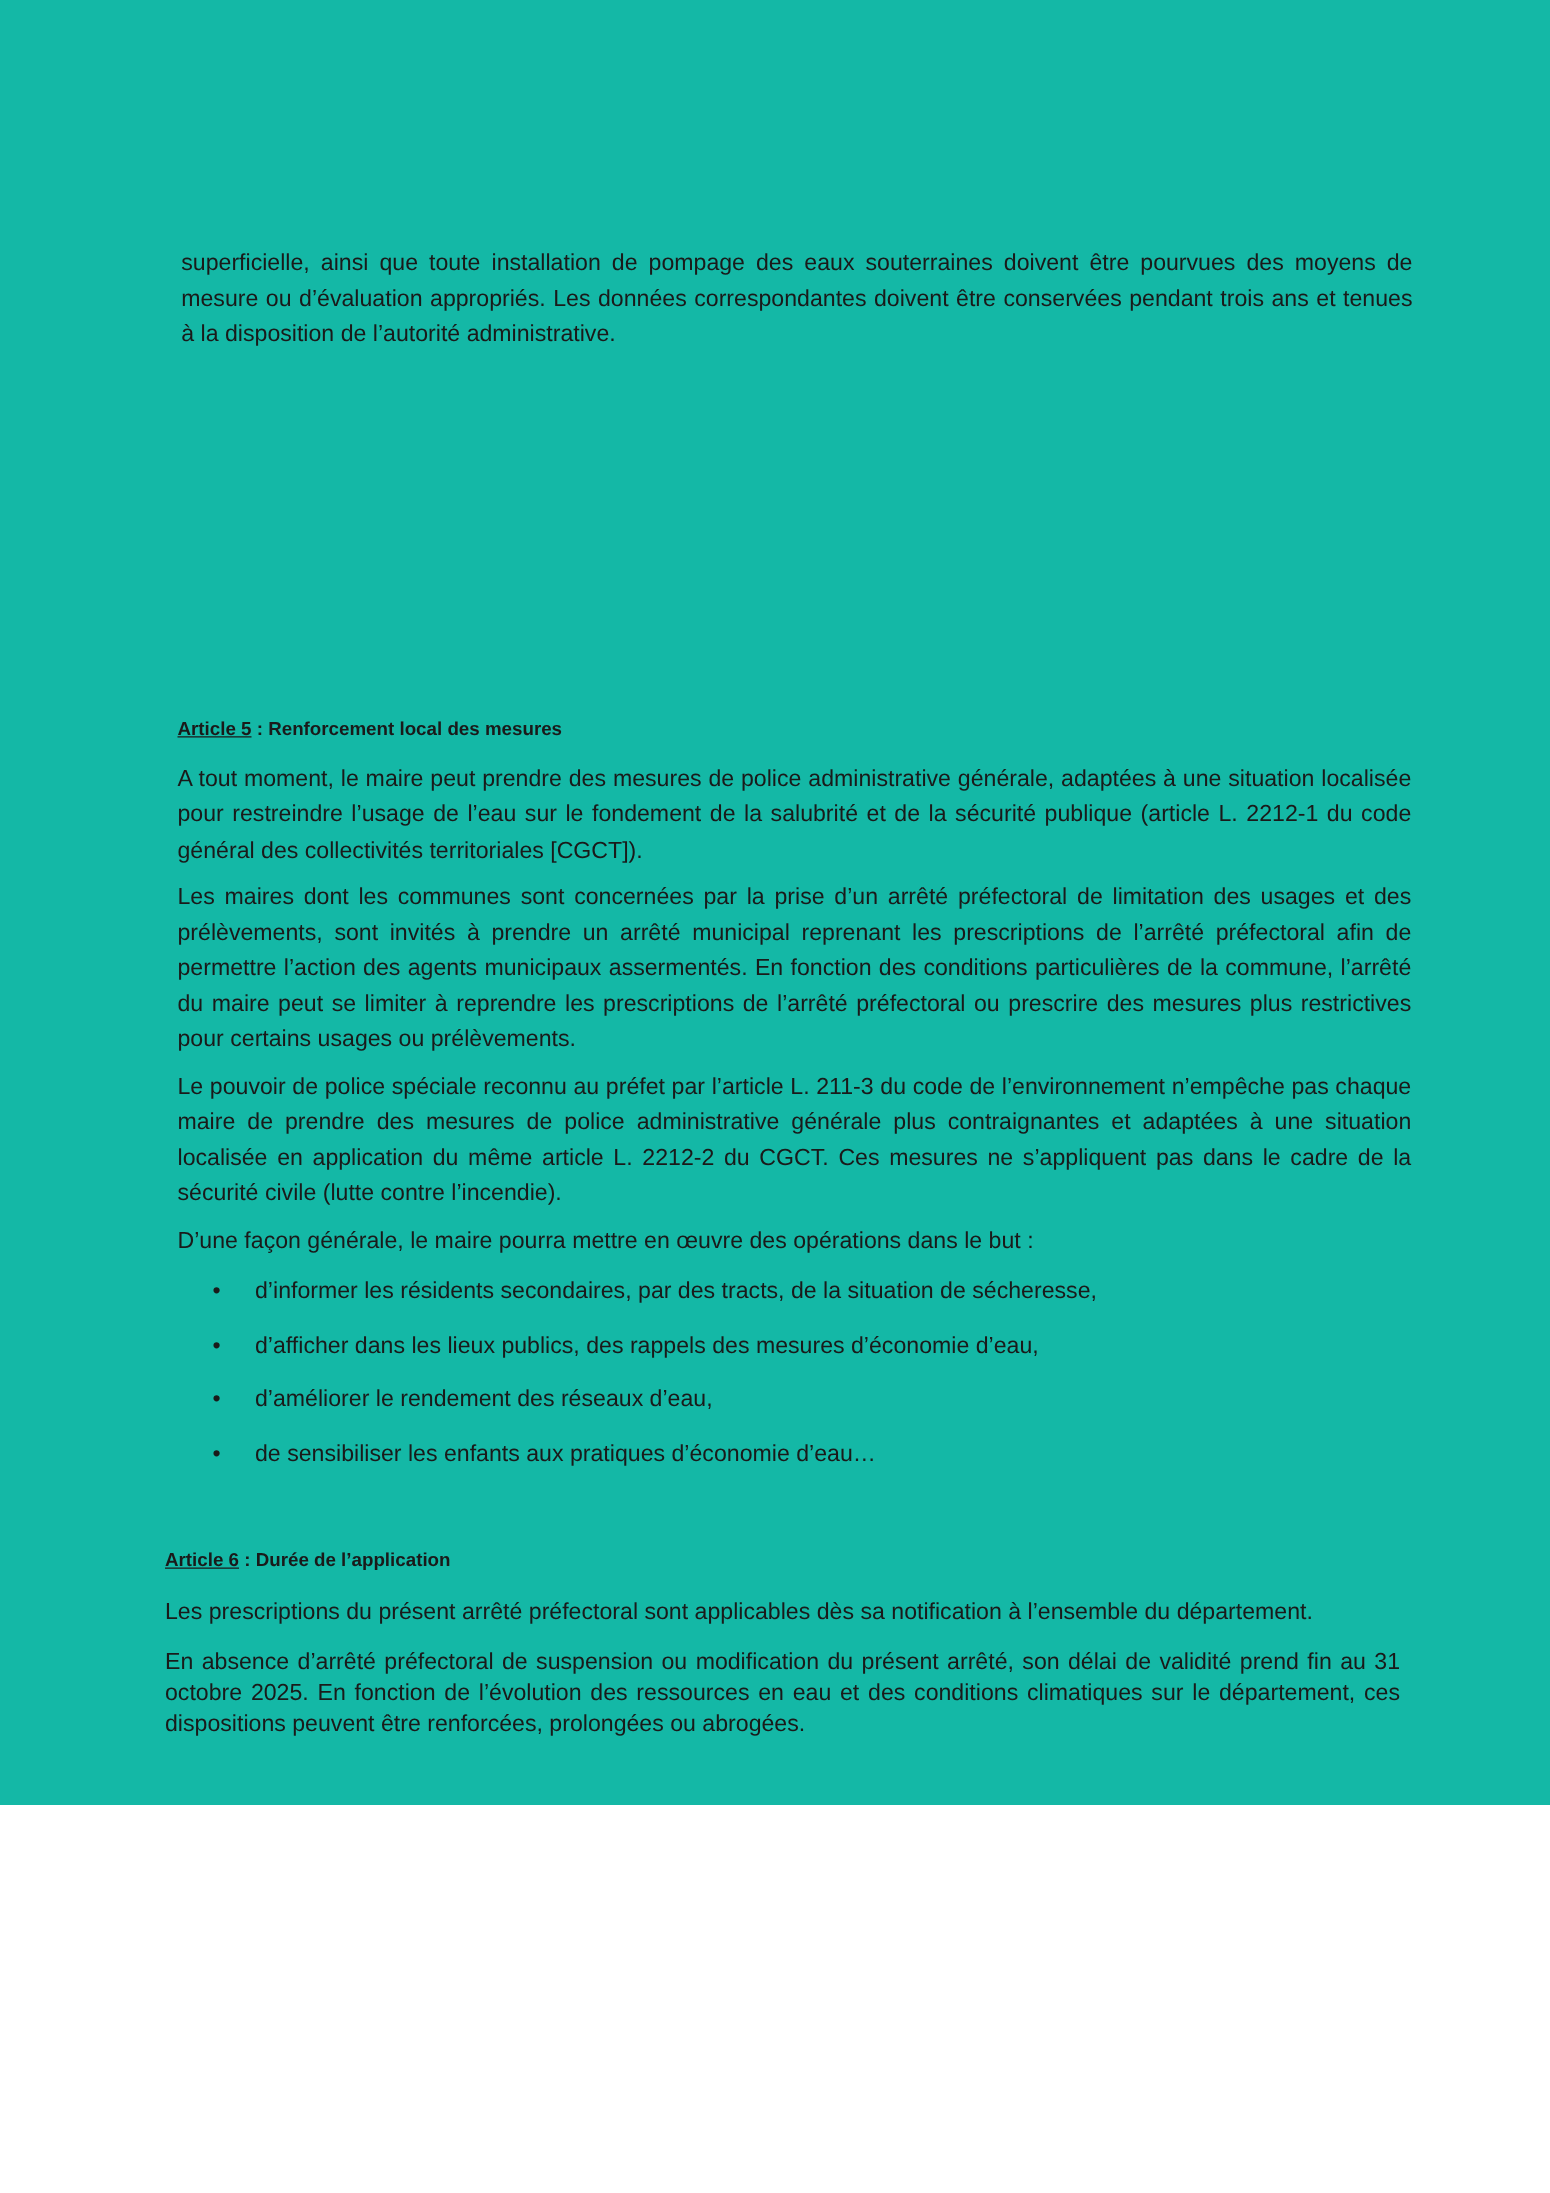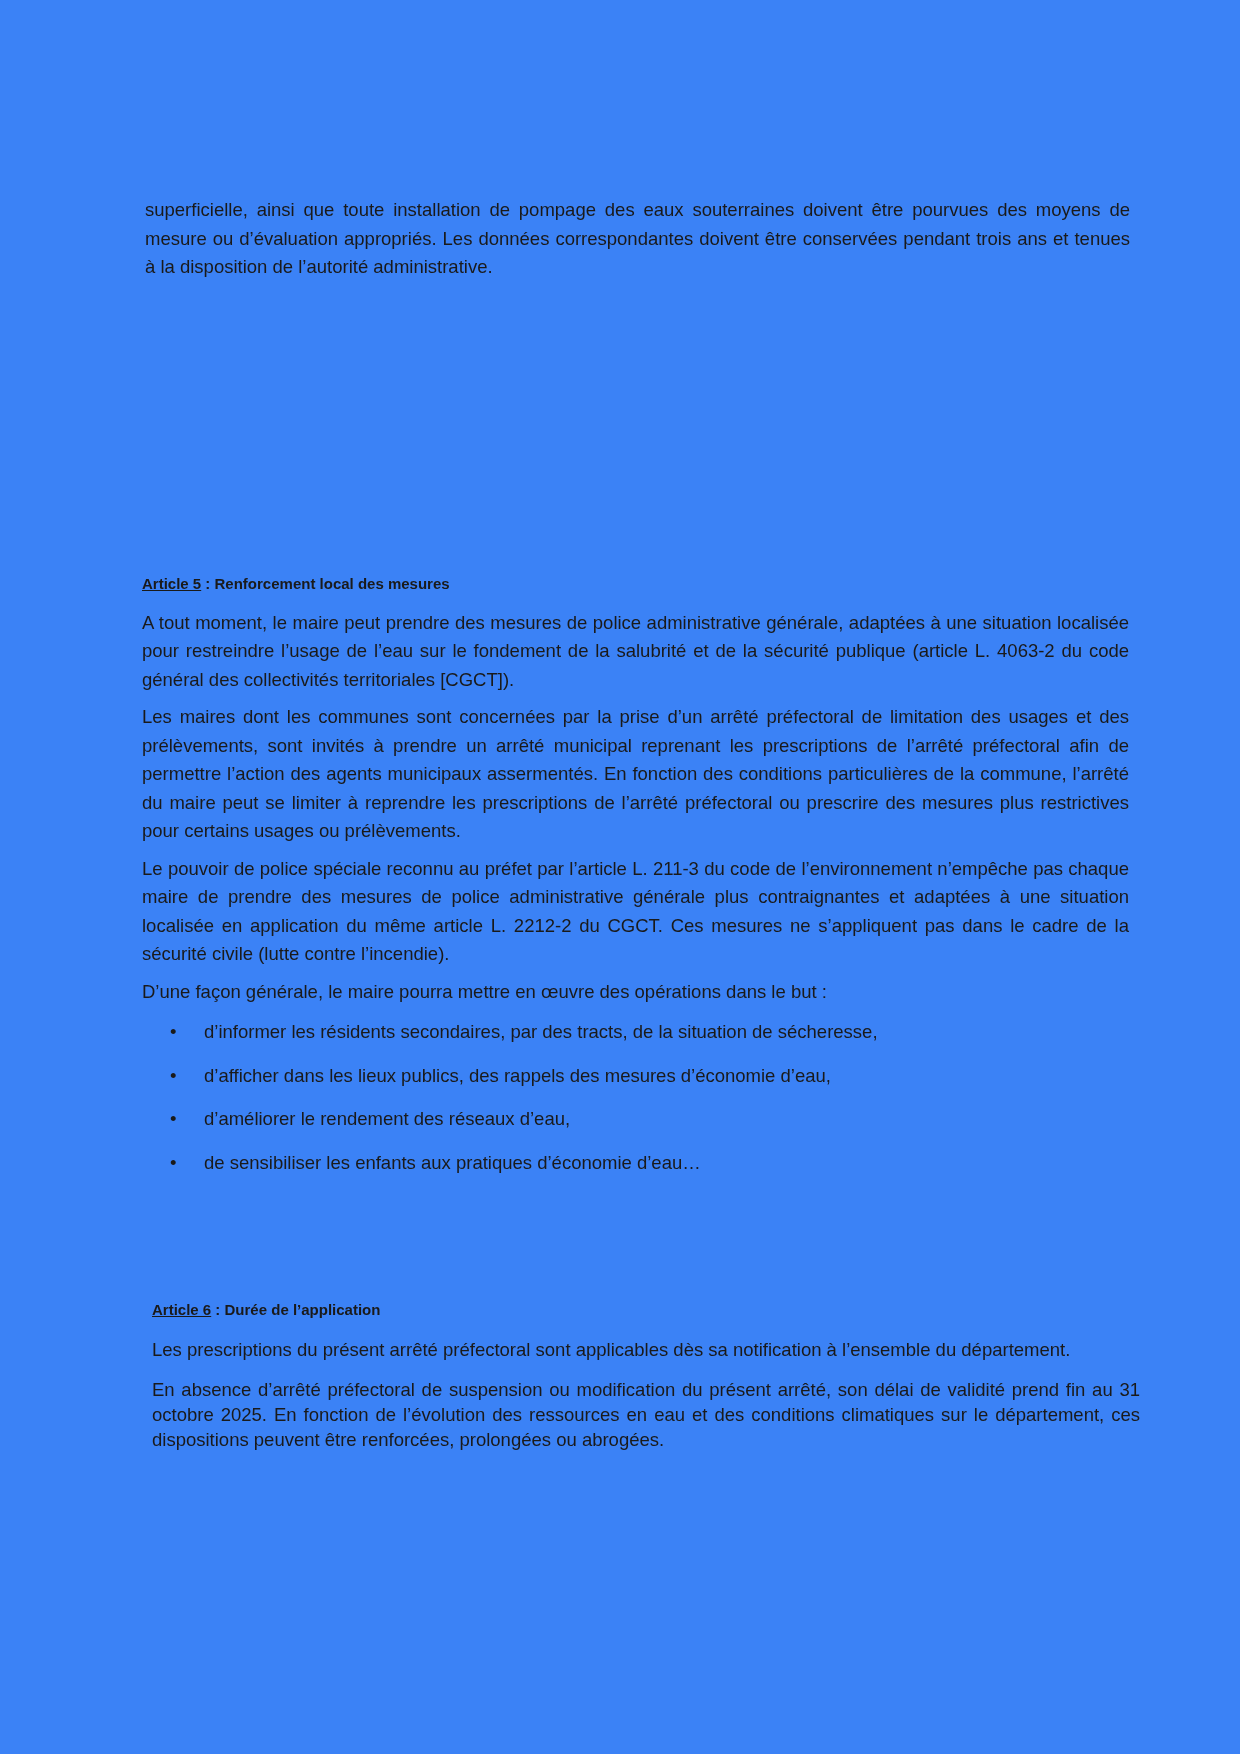--- a/index.html
+++ b/index.html
@@ -1,53 +1,53 @@
 <!DOCTYPE html>
 <html><head>
   <meta charset="utf-8">
   <style>
     html, body { margin: 0; padding: 0; background: #ffffff; }
     body { width: 1240px; height: 1754px; position: relative; overflow: hidden; }
     .page {
-      position: absolute; left: 0; top: 0; width: 1240px; height: 1754px;
-      background: #3b82f6; color: #1a1a1a;
+      position: absolute; left: 0; top: 0; width: 1240px; height: 1444px;
+      background: #14b8a6; color: #1a1a1a;
       font-family: "Liberation Sans", "DejaVu Sans", sans-serif;
       font-size: 18.5px; line-height: 28.5px;
     }
     .block { position: absolute; }
     p { margin: 0; text-align: justify; }
     .b1 { left: 145px; top: 196px; width: 985px; }
     .b1 p { margin-bottom: 10px; }
     .h { font-weight: bold; font-size: 15px; }
     .h .art { text-decoration: underline; }
     .b2 { left: 142px; top: 570px; width: 987px; }
     .b2 p { margin-bottom: 9px; }
     .b2 .h { margin-bottom: 10px; }
     ul.bullets { list-style: none; margin: 0; padding: 0; }
     ul.bullets li { position: relative; padding-left: 62px; margin-bottom: 15px; }
     ul.bullets li .dot { position: absolute; left: 28px; top: 0; }
-    .b3 { left: 132px; top: 1296px; width: 988px; margin-left: 20px; }
+    .b3 { left: 132px; top: 1235px; width: 988px; }
     .b3 .h { margin-bottom: 11px; }
     .b3 p { margin-bottom: 13px; }
     .b3 p.tight { line-height: 25px; }
   </style>
 </head>
 <body>
 
 <div class="page">
 
   <div class="block b1">
     <p>superficielle, ainsi que toute installation de pompage des eaux souterraines doivent être pourvues des moyens de mesure ou d’évaluation appropriés. Les données correspondantes doivent être conservées pendant trois ans et tenues à la disposition de l’autorité administrative.</p>
   </div>
 
   <div class="block b2">
     <div class="h">
       <span class="art">Article 5</span><span> : Renforcement local des mesures</span>
     </div>
-    <p>A tout moment, le maire peut prendre des mesures de police administrative générale, adaptées à une situation localisée pour restreindre l’usage de l’eau sur le fondement de la salubrité et de la sécurité publique (article L. 4063-2 du code général des collectivités territoriales [CGCT]).</p>
+    <p>A tout moment, le maire peut prendre des mesures de police administrative générale, adaptées à une situation localisée pour restreindre l’usage de l’eau sur le fondement de la salubrité et de la sécurité publique (article L. 2212-1 du code général des collectivités territoriales [CGCT]).</p>
     <p>Les maires dont les communes sont concernées par la prise d’un arrêté préfectoral de limitation des usages et des prélèvements, sont invités à prendre un arrêté municipal reprenant les prescriptions de l’arrêté préfectoral afin de permettre l’action des agents municipaux assermentés. En fonction des conditions particulières de la commune, l’arrêté du maire peut se limiter à reprendre les prescriptions de l’arrêté préfectoral ou prescrire des mesures plus restrictives pour certains usages ou prélèvements.</p>
     <p>Le pouvoir de police spéciale reconnu au préfet par l’article L. 211-3 du code de l’environnement n’empêche pas chaque maire de prendre des mesures de police administrative générale plus contraignantes et adaptées à une situation localisée en application du même article L. 2212-2 du CGCT. Ces mesures ne s’appliquent pas dans le cadre de la sécurité civile (lutte contre l’incendie).</p>
     <p style="margin-bottom:12px">D’une façon générale, le maire pourra mettre en œuvre des opérations dans le but :</p>
     <ul class="bullets">
       <li><span class="dot">•</span><span>d’informer les résidents secondaires, par des tracts, de la situation de sécheresse,</span></li>
       <li><span class="dot">•</span><span>d’afficher dans les lieux publics, des rappels des mesures d’économie d’eau,</span></li>
       <li><span class="dot">•</span><span>d’améliorer le rendement des réseaux d’eau,</span></li>
       <li><span class="dot">•</span><span>de sensibiliser les enfants aux pratiques d’économie d’eau…</span></li>
     </ul>
   </div>

